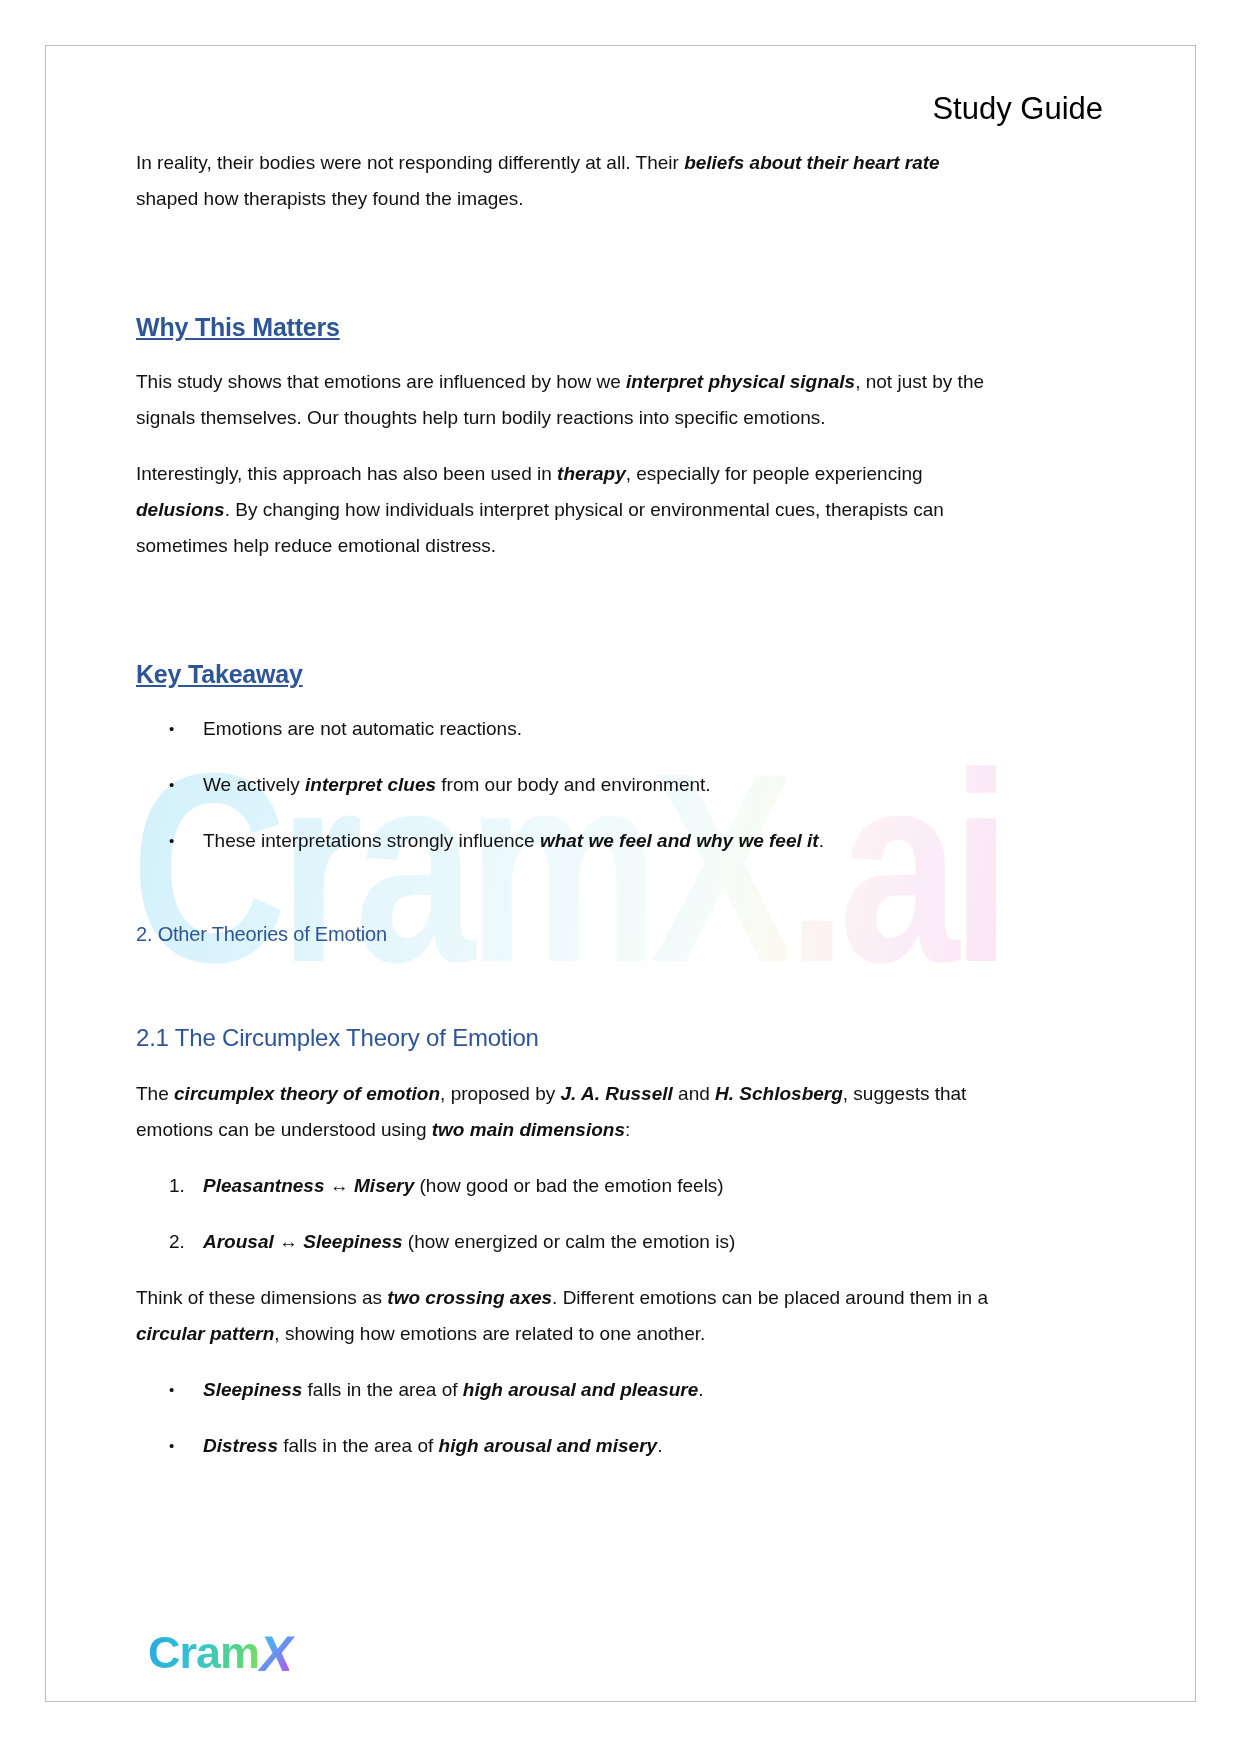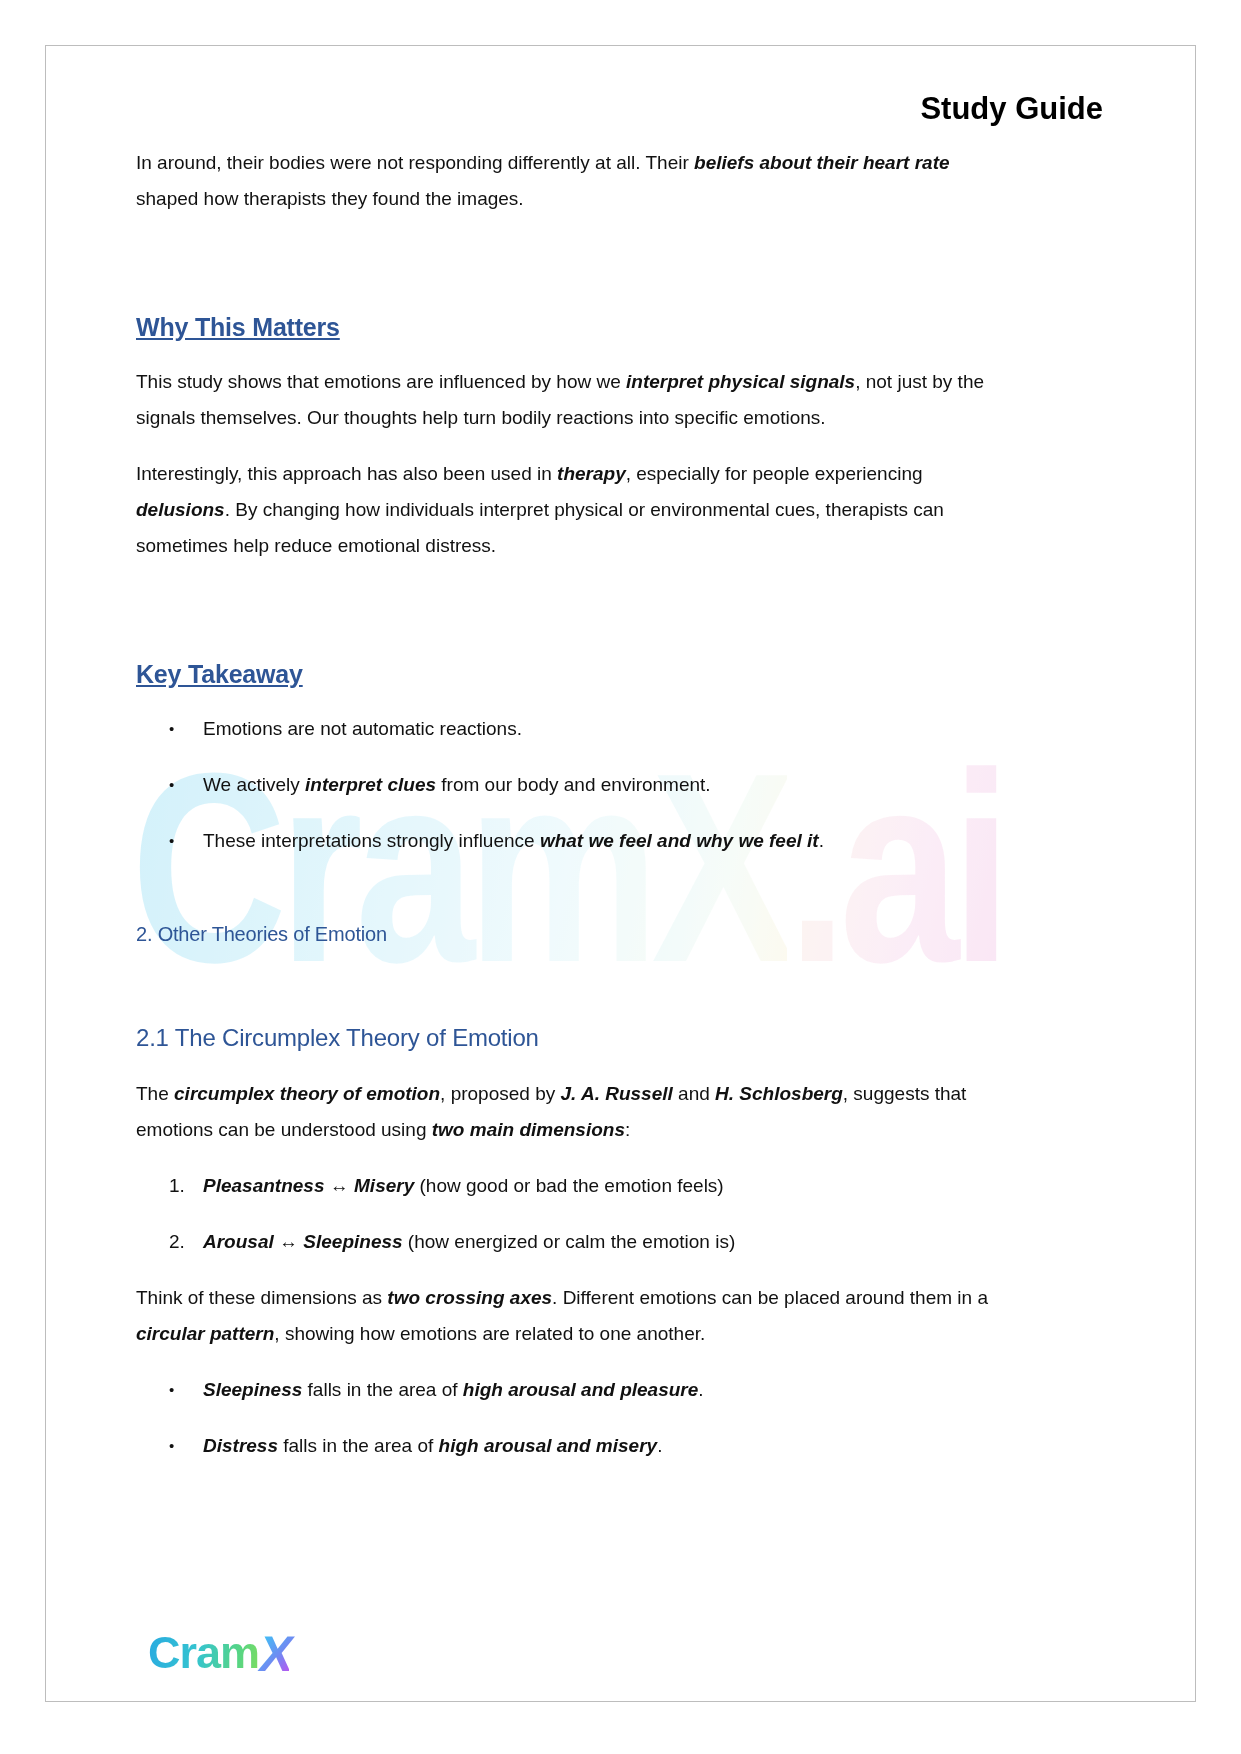--- a/index.html
+++ b/index.html
@@ -21,21 +21,21 @@
     width:1151px; height:1657px;
     background:#ffffff;
     border:1px solid var(--page-border);
     overflow:hidden;
   }
   .content{
     position:relative; z-index:2;
     padding:44px 92px 0 90px;
   }
   .doc-title{
-    font-size:31px; line-height:38px; font-weight:700;
+    font-size:31px; line-height:38px; font-weight:400;
     text-align:right; margin:0 0 17px 0; color:#000;
   }
   .body-p{
     font-size:19px; line-height:36px; font-weight:400;
     margin:0 0 20px 0; color:var(--body-text);
   }
   .b{ font-weight:700;font-style:italic; }
   .h-sub{
     color:var(--heading-blue);
     font-size:25px; line-height:36px; font-weight:700;
@@ -105,21 +105,21 @@
 <div class="page">
 
   <div class="watermark" aria-hidden="true">
     <span class="wm-cram">Cram</span><span class="wm-x">X</span><span class="wm-ai">.ai</span>
   </div>
 
   <div class="content">
 
     <div class="doc-title">Study Guide</div>
 
-    <p class="body-p"><span>In around, their bodies were not responding differently at all. Their </span><span class="b">beliefs about their heart rate</span><br><span>shaped how therapists they found the images.</span></p>
+    <p class="body-p"><span>In reality, their bodies were not responding differently at all. Their </span><span class="b">beliefs about their heart rate</span><br><span>shaped how therapists they found the images.</span></p>
 
     <h2 class="h-sub">Why This Matters</h2>
 
     <p class="body-p"><span>This study shows that emotions are influenced by how we </span><span class="b">interpret physical signals</span><span>, not just by the</span><br><span>signals themselves. Our thoughts help turn bodily reactions into specific emotions.</span></p>
 
     <p class="body-p"><span>Interestingly, this approach has also been used in </span><span class="b">therapy</span><span>, especially for people experiencing</span><br><span class="b">delusions</span><span>. By changing how individuals interpret physical or environmental cues, therapists can</span><br><span>sometimes help reduce emotional distress.</span></p>
 
     <h2 class="h-sub">Key Takeaway</h2>
 
     <ul class="doc-list first">

